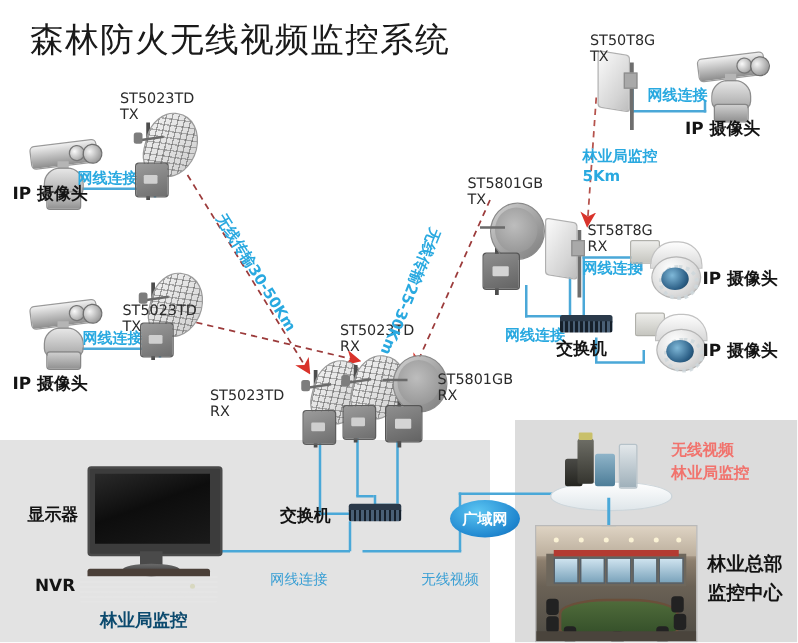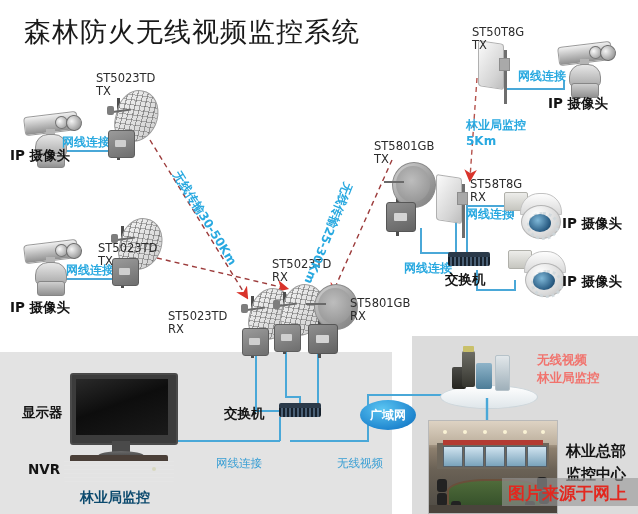--- a/index.html
+++ b/index.html
@@ -428,17 +428,14 @@
     <div class="ch" style="left:8px;top:72px"></div>
     <div class="ch" style="left:22px;top:80px"></div>
     <div class="ch" style="left:108px;top:56px"></div>
     <div class="ch" style="left:110px;top:70px"></div>
     <div class="ch" style="left:96px;top:80px"></div>
     <div class="ch" style="left:60px;top:84px"></div>
     <div class="floor"></div>
   </div>
   <div class="lbl lbl-cn" style="left:566px;top:440px;font-size:15px;line-height:1.5;"><span>林业总部</span><br><span>监控中心</span></div>
 
-  <div class="wm">
-      <span>图片来源于网上</span>
-    </div>
 
 </div>
 
 </body></html>

